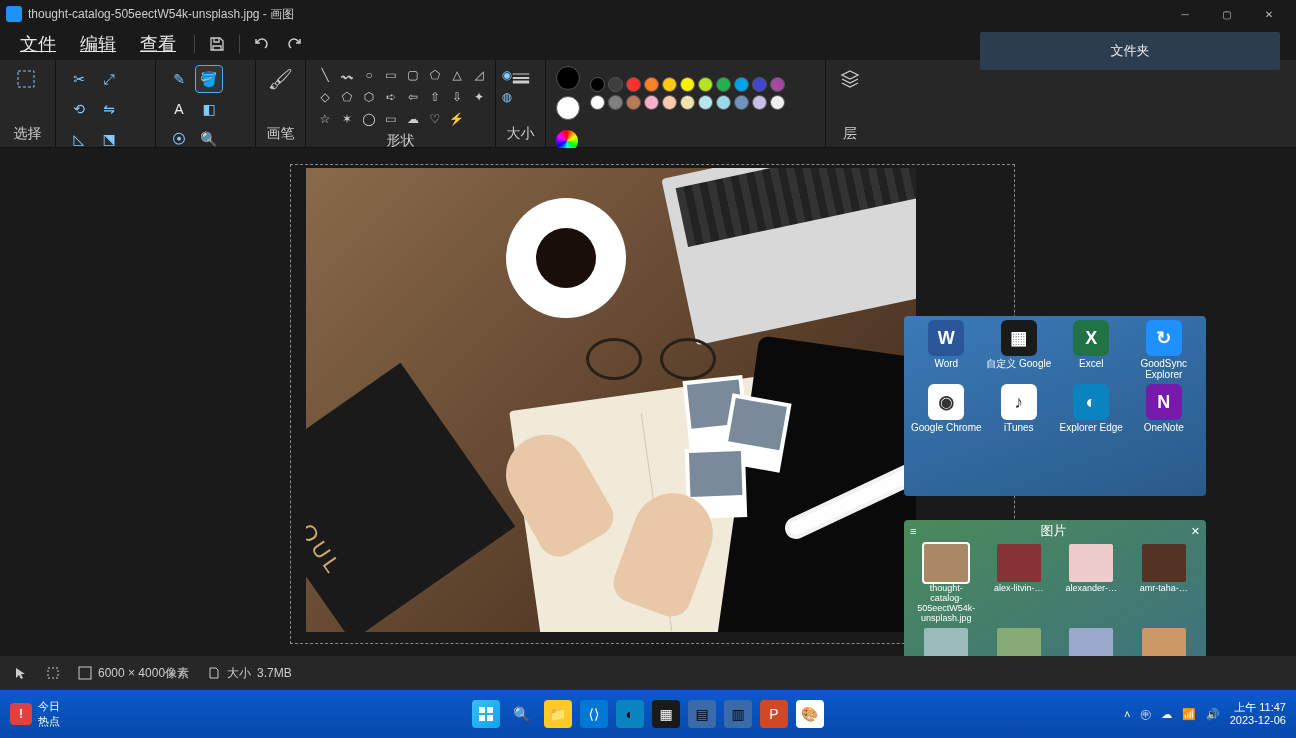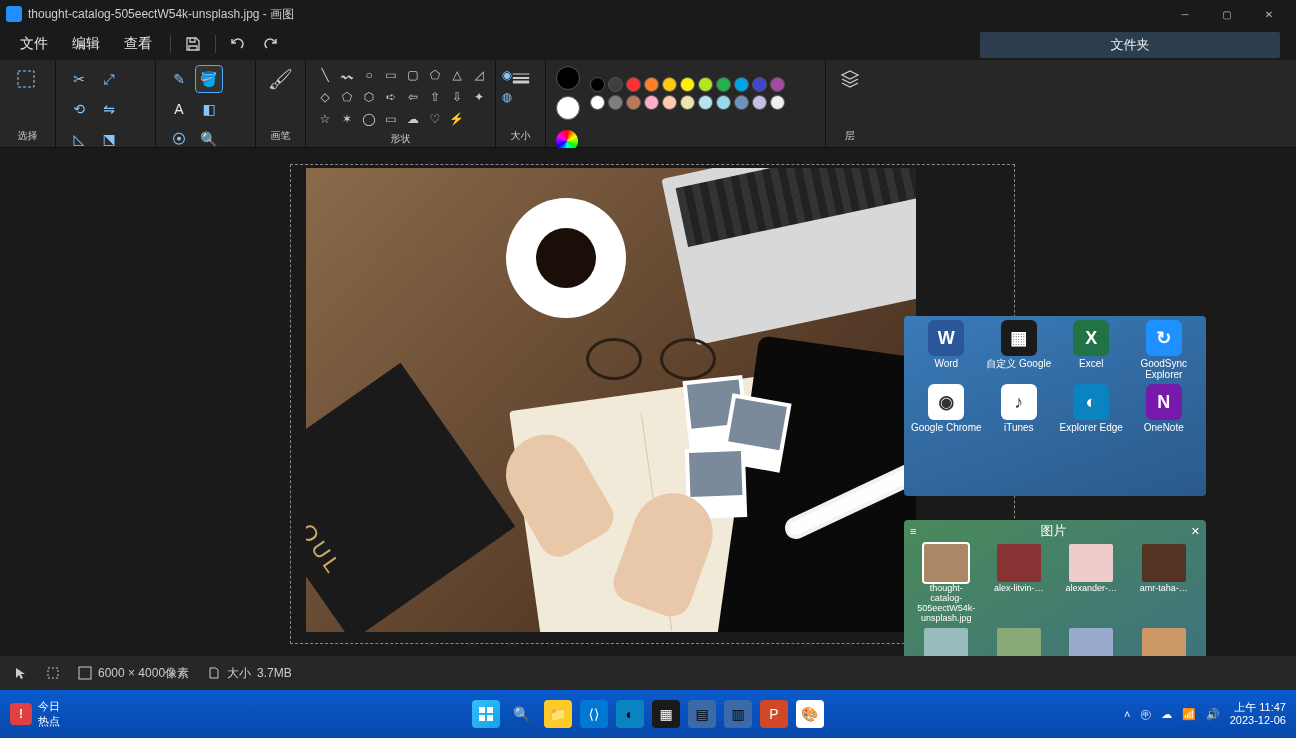--- a/index.html
+++ b/index.html
@@ -6,44 +6,44 @@
 body { width:1296px; height:738px; background:#1a1a1a; overflow:hidden; position:relative; }
 
 
 .titlebar { height:28px; background:#1a1a1a; display:flex; align-items:center; padding:0 6px; color:#ccc; font-size:12px; }
 .titlebar .icon { width:16px; height:16px; background:#1e90ff; border-radius:3px; margin-right:6px; }
 .titlebar .spacer { flex:1; }
 .titlebar .winbtn { width:42px; height:28px; display:flex; align-items:center; justify-content:center; color:#bbb; font-size:10px; }
 
 
 .menubar { height:32px; background:#1a1a1a; display:flex; align-items:center; gap:4px; padding:0 10px; }
-.menubar .menuitem { color:#e8e8e8; font-size:14px; padding:4px 10px; }
+.menubar .menuitem { color:#e8e8e8; font-size:18px; padding:4px 10px;text-decoration:underline; }
 .menubar .iconbtn { width:28px; height:28px; display:flex; align-items:center; justify-content:center; color:#ccc; }
 .menubar .sep { width:1px; height:18px; background:#444; margin:0 4px; }
 .gear { margin-left:auto; }
 
 
 .ribbon { height:88px; background:#272727; display:flex; border-bottom:1px solid #111; }
 .ribgroup { display:flex; flex-direction:column; justify-content:space-between; padding:6px 10px 4px; border-right:1px solid #111; }
 .ribgroup .tools { display:flex; flex-wrap:wrap; gap:4px; align-items:center; }
-.ribgroup .label { text-align:center; font-size:10px; color:#ccc; margin-top:4px; }
+.ribgroup .label { text-align:center; font-size:14px; color:#ccc; margin-top:4px; }
 .toolbtn { width:26px; height:26px; display:flex; align-items:center; justify-content:center; color:#85c8ff; font-size:14px; border-radius:3px; }
 .toolbtn.sel { outline:1px solid #4aa8ff; background:#333; }
 .toolbtn.wide { width:32px; }
 
 .shaperow { display:flex; gap:4px; }
 .shapebtn { width:18px; height:18px; display:flex; align-items:center; justify-content:center; color:#ccc; font-size:12px; }
 
 .swatch { width:15px; height:15px; border-radius:50%; border:1px solid #555; }
 .swatch.big { width:24px; height:24px; }
 .colorgrid { display:flex; gap:3px; }
 .colorrows { display:flex; flex-direction:column; gap:3px; }
 
 .sidebuttons { position:absolute; right:16px; top:28px; width:300px; display:flex; flex-direction:column; gap:30px; padding-top:4px; }
-.sidebuttons .btn { height:26px; background:#2d3d50; color:#eee; font-size:13px; display:flex; align-items:center; justify-content:center; border-radius:2px; }
+.sidebuttons .btn { height:38px; background:#2d3d50; color:#eee; font-size:13px; display:flex; align-items:center; justify-content:center; border-radius:2px; }
 
 
 .canvas-area { position:absolute; top:148px; left:10px; right:10px; bottom:48px; background:#1a1a1a; overflow:hidden; }
 .sel-rect { position:absolute; left:280px; top:16px; width:725px; height:480px; border:1px dashed #888; }
 .photo { position:absolute; left:296px; top:20px; width:610px; height:464px; background:linear-gradient(135deg,#8a6a4a 0%,#5a3f2a 60%,#3a2818 100%); overflow:hidden; }
 .laptop { position:absolute; right:-40px; top:-20px; width:280px; height:170px; background:#d8d8d8; transform:rotate(-12deg); border-radius:4px; }
 .laptop::after { content:""; position:absolute; top:12px; left:12px; right:12px; height:60px; background:repeating-linear-gradient(90deg,#333 0 8px,#222 8px 16px); }
 .cup { position:absolute; left:200px; top:30px; width:120px; height:120px; border-radius:50%; background:#fff; display:flex; align-items:center; justify-content:center; }
 .cup::after { content:""; width:60px; height:60px; border-radius:50%; background:#1a0f08; }
 .book { position:absolute; left:-30px; bottom:30px; width:200px; height:200px; background:#1a1a1a; transform:rotate(-35deg); }

